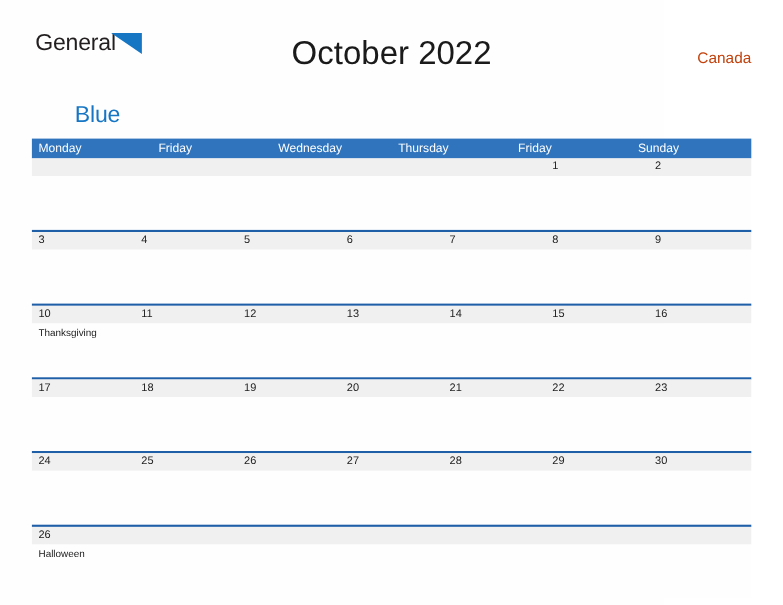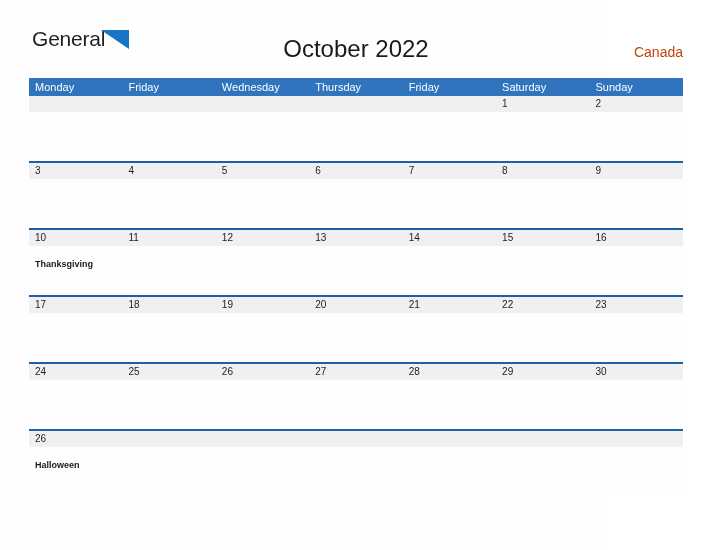--- a/index.html
+++ b/index.html
@@ -64,21 +64,21 @@
     height: 19px;
   }
   .logo-flag svg { display: block; }
 
   .cal-title {
     position: absolute;
     left: 0;
     top: 0;
     width: 654px;
     text-align: center;
-    font-size: 24px;
+    font-size: 30px;
     color: #1a1a1a;
     line-height: 46px;
     white-space: nowrap;
   }
   .country {
     position: absolute;
     right: 0;
     top: 0;
     font-size: 14px;
     color: #c2410c;
@@ -90,20 +90,21 @@
   .calendar {
     position: absolute;
     left: 29px;
     top: 78px;
     width: 654px;
   }
   .weekdays {
     display: flex;
     background: #2f74bd;
     height: 18px;
+    margin-top: 48px;
   }
   .weekday {
     flex: 1 1 0;
     color: #ffffff;
     font-size: 11px;
     line-height: 18px;
     padding-left: 6px;
     box-sizing: border-box;
     white-space: nowrap;
     overflow: hidden;
@@ -129,23 +130,22 @@
     flex: 1 1 0;
     font-size: 10px;
     color: #222222;
     line-height: 16px;
     padding-left: 6px;
     box-sizing: border-box;
   }
   .dayevents {
     flex: 1 1 0;
     padding-left: 6px;
-    padding-top: 12px;
+    padding-top: 2px;
     box-sizing: border-box;
-    font-weight: bold;
   }
   .event {
     font-size: 9px;
     color: #1a1a1a;
     line-height: 12px;
     white-space: nowrap;
     overflow: hidden;
   }
 </style>
 </head>
@@ -172,21 +172,20 @@
   </div>
 
   <div class="calendar">
 
     <div class="weekdays">
       <div class="weekday">Monday</div>
       <div class="weekday">Friday</div>
       <div class="weekday">Wednesday</div>
       <div class="weekday">Thursday</div>
       <div class="weekday">Friday</div>
-      <div class="weekday">Saturday</div>
       <div class="weekday">Sunday</div>
     </div>
 
     <div id="weeks-container">
         <div class="week">
           <div class="week-numbers">
             <div class="daynum"></div>
             <div class="daynum"></div>
             <div class="daynum"></div>
             <div class="daynum"></div>

